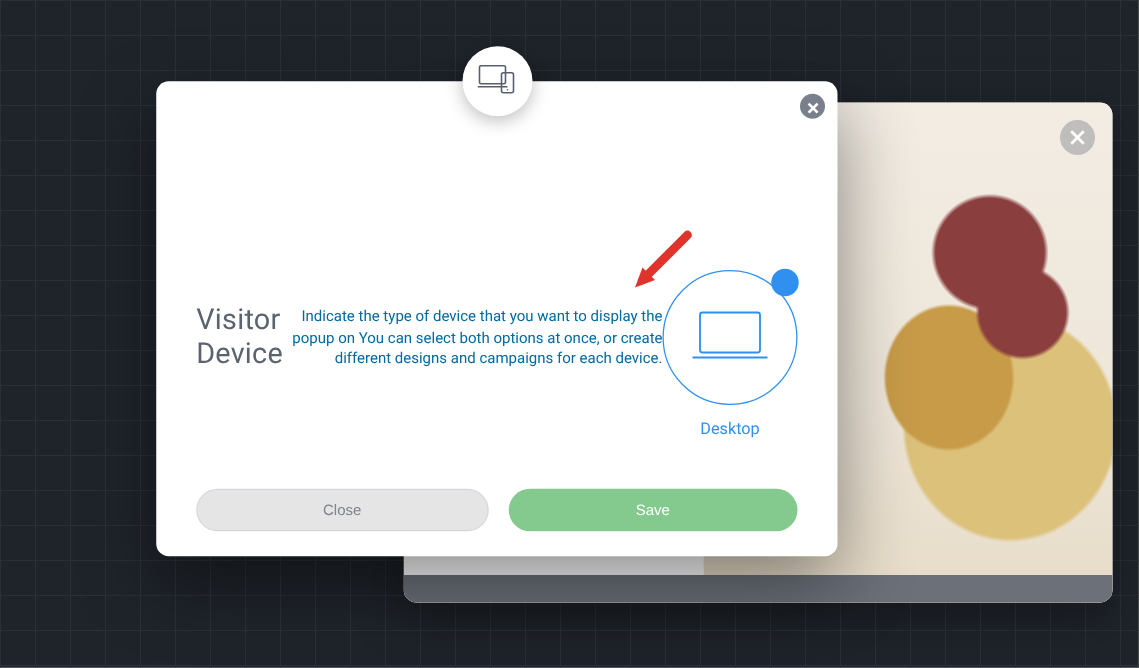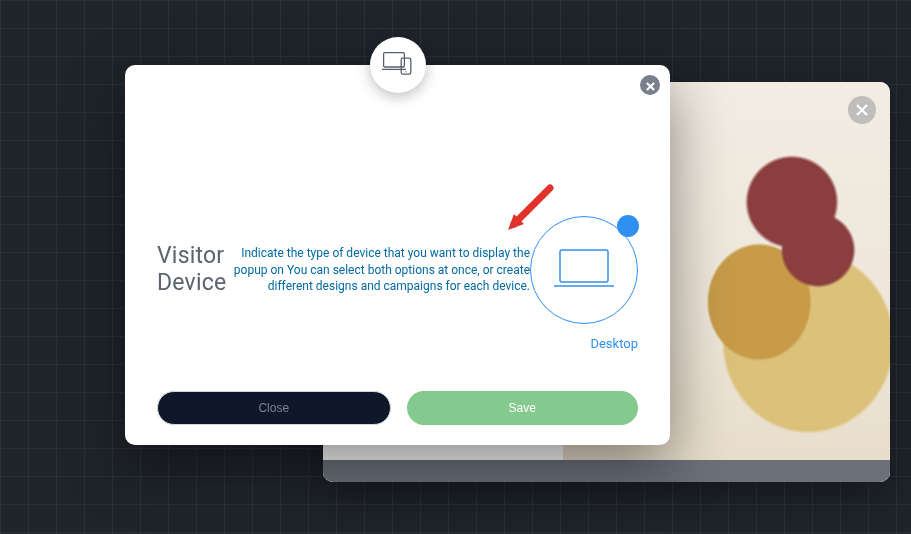--- a/index.html
+++ b/index.html
@@ -91,21 +91,21 @@
     }
     p.desc {
       font-size: 12px; color: #0369a1; text-align: right;
       margin-top: 8px; line-height: 1.4; max-width: 470px;
     }
 
     .options {
       display: flex; gap: 36px; margin-top: 34px;
     }
     .option {
-      display: flex; flex-direction: column; align-items: flex-end; gap: 12px;
+      display: flex; flex-direction: column; align-items: center; gap: 12px;
       cursor: pointer; position: relative;
     }
     .option .circle {
       width: 108px; height: 108px; border-radius: 50%;
       display: flex; align-items: center; justify-content: center;
       border: 1px solid #e4e7ec;
       background: #fff;
       position: relative;
     }
     .option.selected .circle { border-color: #3090f0; }
@@ -126,21 +126,21 @@
       position: absolute; bottom: 20px; left: 32px; right: 32px;
       display: flex; gap: 16px;
     }
     .btn {
       flex: 1; height: 34px; border-radius: 17px;
       font-size: 12px; font-weight: 500;
       display: flex; align-items: center; justify-content: center;
       cursor: pointer; border: none;
     }
     .btn-secondary {
-      background: #0f172a; color: #7d838c; border: 1px solid #d4d8de;
+      background: #e5e5e5; color: #7d838c; border: 1px solid #d4d8de;
     }
     .btn-primary {
       background: #84c98e; color: #fff;
     }
 
     
     .arrow {
       position: absolute;
       left: 500px; top: 182px;
       transform: rotate(0deg);

